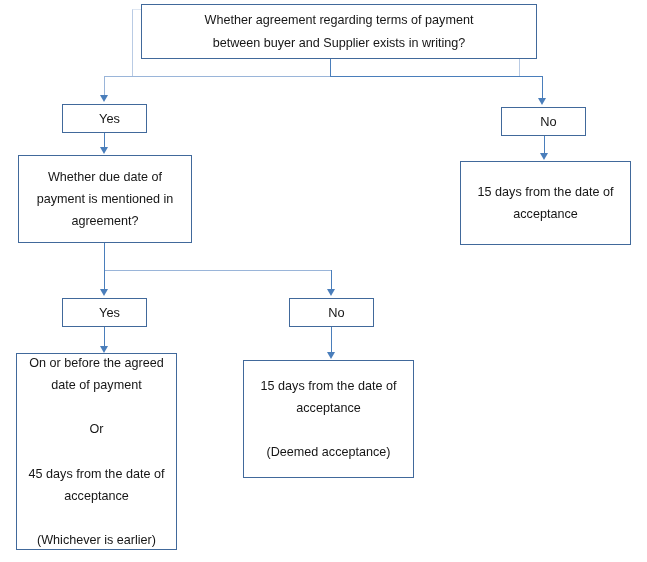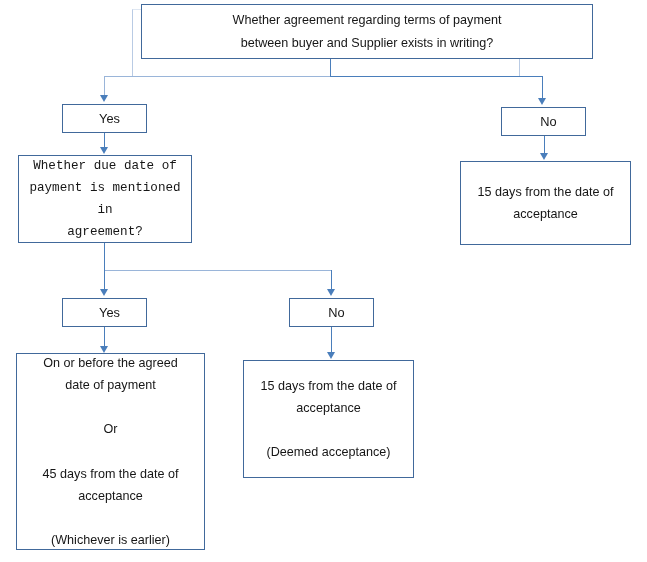--- a/index.html
+++ b/index.html
@@ -81,21 +81,21 @@
     z-index: 0;
   }
 </style>
 </head>
 <body>
 
 <div id="canvas">
 
   <div class="ghost-box" style="left:132px; top:9px; width:388px; height:68px;"></div>
 
-  <div class="node big-node" style="left:141px; top:4px; width:452px; height:55px;">
+  <div class="node big-node" style="left:141px; top:4px; width:396px; height:55px;">
     <span class="txt">Whether agreement regarding terms of payment
 between buyer and Supplier exists in writing?</span>
   </div>
 
   <div class="vline" style="left:330px; top:59px; height:18px;"></div>
 
   <div class="hline pale" style="left:104px; top:76px; width:227px;"></div>
   <div class="hline" style="left:330px; top:76px; width:212px;"></div>
 
   <div class="vline pale" style="left:104px; top:76px; height:20px;"></div>
@@ -116,21 +116,21 @@
   <div class="arrow" style="left:100px; top:147px;"></div>
 
   <div class="vline" style="left:544px; top:136px; height:18px;"></div>
   <div class="arrow" style="left:540px; top:153px;"></div>
 
   <div class="node big-node" style="left:460px; top:161px; width:171px; height:84px;">
     <span class="txt">15 days from the date of
 acceptance</span>
   </div>
 
-  <div class="node big-node" style="left:18px; top:155px; width:174px; height:88px;font-family:Liberation Mono, monospace;">
+  <div class="node big-node" style="left:18px; top:155px; width:174px; height:88px;">
     <span class="txt">Whether due date of
 payment is mentioned in
 agreement?</span>
   </div>
 
   <div class="vline" style="left:104px; top:243px; height:28px;"></div>
   <div class="hline pale" style="left:104px; top:270px; width:228px;"></div>
 
   <div class="vline" style="left:104px; top:270px; height:20px;"></div>
   <div class="arrow" style="left:100px; top:289px;"></div>
@@ -145,21 +145,21 @@
   <div class="node label-node" style="left:289px; top:298px; width:85px; height:29px;">
     <span class="txt">No</span>
   </div>
 
   <div class="vline" style="left:104px; top:327px; height:20px;"></div>
   <div class="arrow" style="left:100px; top:346px;"></div>
 
   <div class="vline" style="left:331px; top:327px; height:26px;"></div>
   <div class="arrow" style="left:327px; top:352px;"></div>
 
-  <div class="node big-node" style="left:16px; top:353px; width:189px; height:197px;">
+  <div class="node big-node" style="left:16px; top:353px; width:161px; height:197px;">
     <span class="txt">On or before the agreed
 date of payment
 
 Or
 
 45 days from the date of
 acceptance
 
 (Whichever is earlier)</span>
   </div>

